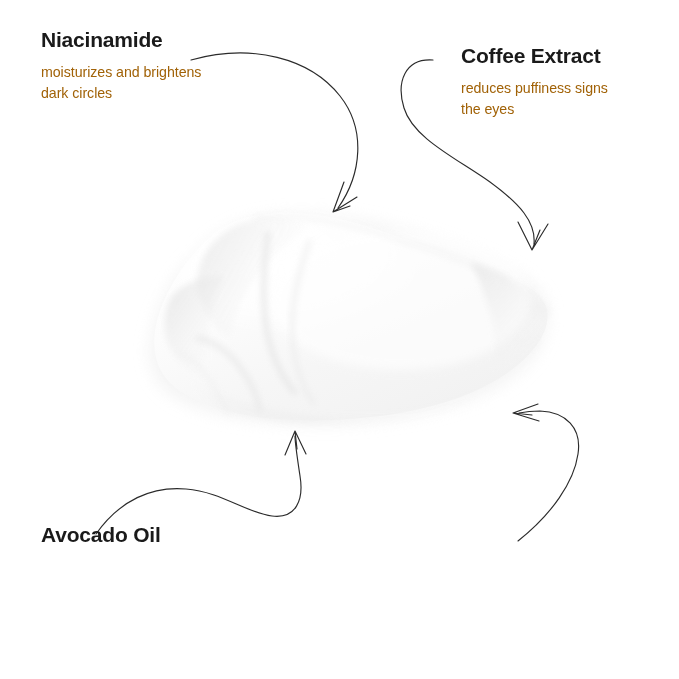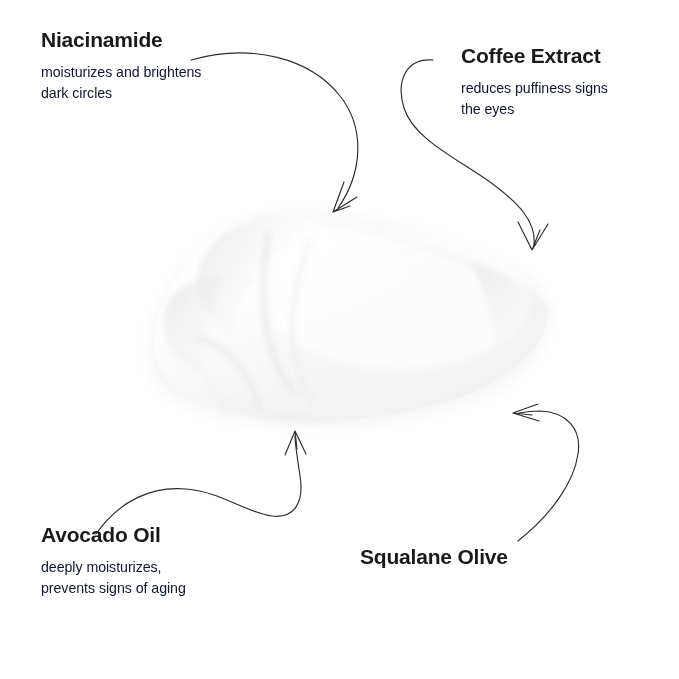--- a/index.html
+++ b/index.html
@@ -29,21 +29,21 @@
     color: #1a1a1a;
     line-height: 1.1;
     margin: 0 0 11px 0;
     white-space: nowrap;
   }
   .callout-desc {
     font-family: "Liberation Sans", sans-serif;
     font-weight: normal;
     font-size: 14.2px;
     letter-spacing: -0.05px;
-    color: #0f172a;
+    color: #a16207;
     line-height: 1.45;
     margin: 0;
     white-space: pre-line;
   }
 
   #callout-niacinamide { left: 41px;  top: 28px;  }
   #callout-coffee      { left: 461px; top: 44px;  }
   #callout-avocado     { left: 41px;  top: 523px; }
   #callout-squalane    { left: 360px; top: 545px; }
 
@@ -222,21 +222,18 @@
   </div>
 
   <div class="callout" id="callout-coffee">
     <div class="callout-title">Coffee Extract</div>
     <div class="callout-desc">reduces puffiness signs
 the eyes</div>
   </div>
 
   <div class="callout" id="callout-avocado">
     <div class="callout-title">Avocado Oil</div>
-    <div class="callout-desc">deeply moisturizes,
-prevents signs of aging</div>
   </div>
 
   <div class="callout" id="callout-squalane">
-    <div class="callout-title">Squalane Olive</div>
   </div>
 
 </div>
 
 </body></html>

